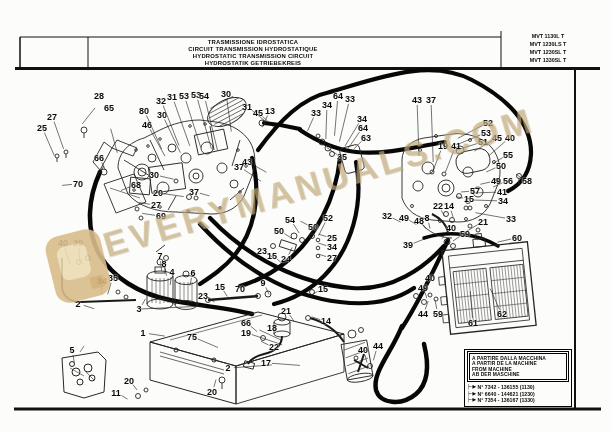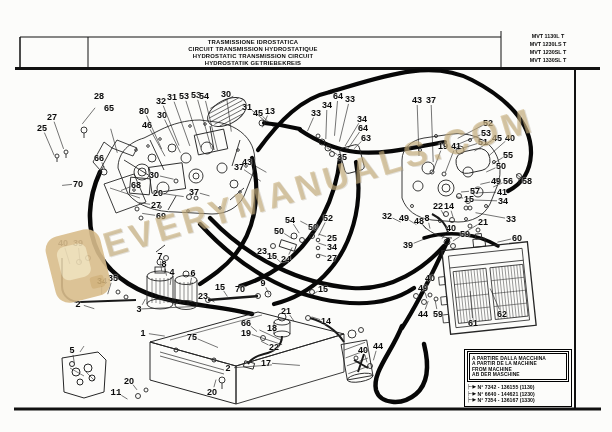--- a/index.html
+++ b/index.html
@@ -511,21 +511,21 @@
       <div class="callout" style="left: 274px; top: 347px;">22</div>
       <div class="callout" style="left: 266px; top: 363px;">17</div>
       <div class="callout" style="left: 228px; top: 368px;">2</div>
       <div class="callout" style="left: 212px; top: 392px;">20</div>
       <div class="callout" style="left: 286px; top: 311px;">21</div>
       <div class="callout" style="left: 326px; top: 321px;">14</div>
       <div class="callout" style="left: 192px; top: 337px;">75</div>
       <div class="callout" style="left: 143px; top: 333px;">1</div>
       <div class="callout" style="left: 72px; top: 350px;">5</div>
       <div class="callout" style="left: 129px; top: 381px;">20</div>
-      <div class="callout" style="left: 116px; top: 393px; font-family: Liberation Mono, monospace;">11</div>
+      <div class="callout" style="left: 116px; top: 393px;">11</div>
       <div class="callout" style="left: 363px; top: 350px;">40</div>
       <div class="callout" style="left: 378px; top: 346px;">44</div>
     </div>
 
   <div class="serial-box">
     <div class="st-outer">
       <div class="serial-titles">
 
       <div class="st-line">A PARTIRE DALLA MACCHINA</div>
           <div class="st-line">A PARTIR DE LA MACHINE</div>

